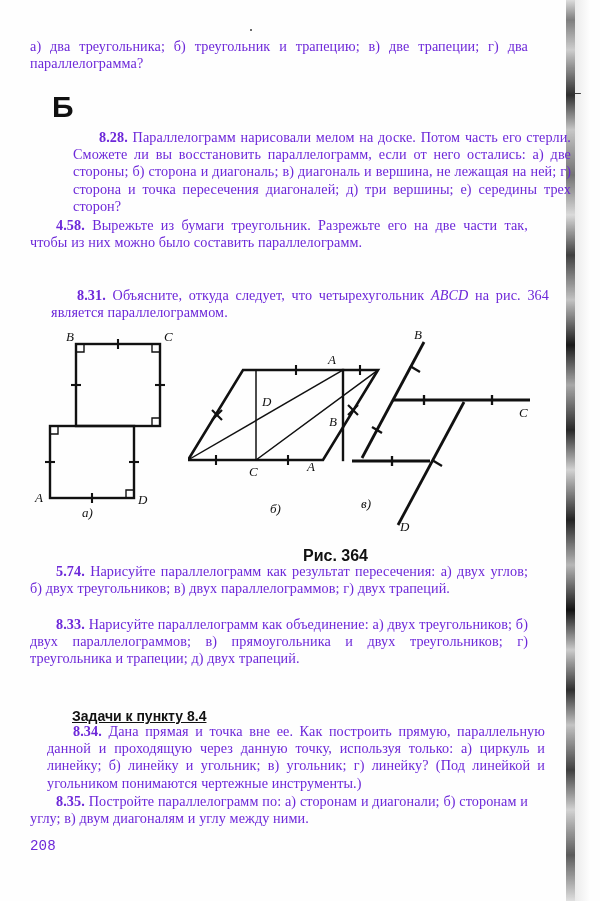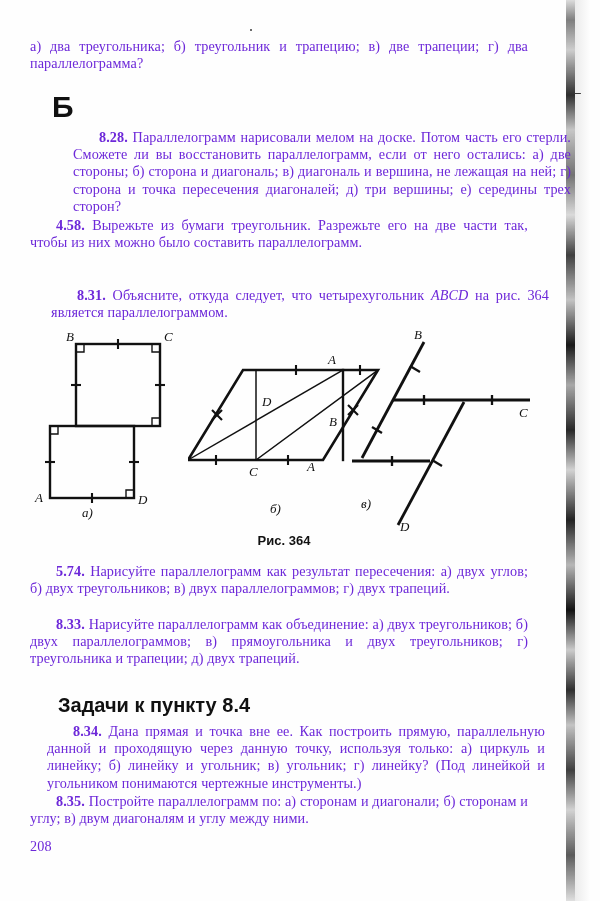--- a/index.html
+++ b/index.html
@@ -57,28 +57,28 @@
   .ital{font-style:italic;}
 
   .bigB{
     font-size:30px;font-weight:bold;
     font-family:"Liberation Sans", sans-serif;
     line-height:30px;
     margin:0;
   }
   .sect-head{
     font-family:"Liberation Sans", sans-serif;
-    font-weight:bold;font-size:20px;margin:2px;
+    font-weight:bold;font-size:14px;margin:16px;text-decoration:underline;
   }
   .figcap{
     font-family:"Liberation Sans", sans-serif;
-    font-weight:bold;font-size:13px;
-    text-align:center;margin:2px;
-  }
-  .pagenum{font-size:13.5px;}
+    font-weight:bold;font-size:16px;
+    text-align:right;margin:16px;
+  }
+  .pagenum{font-size:13.5px;font-family:Liberation Mono, monospace;}
   .figlabel{font-style:italic;font-size:13px;}
 </style>
 </head>
 <body>
 
 <div class="page">
 
   <div class="gutter"></div>
   <div class="gutter-edge"></div>
   <div class="speck" style="left:250px;top:29px;width:2px;height:2px;"></div>

